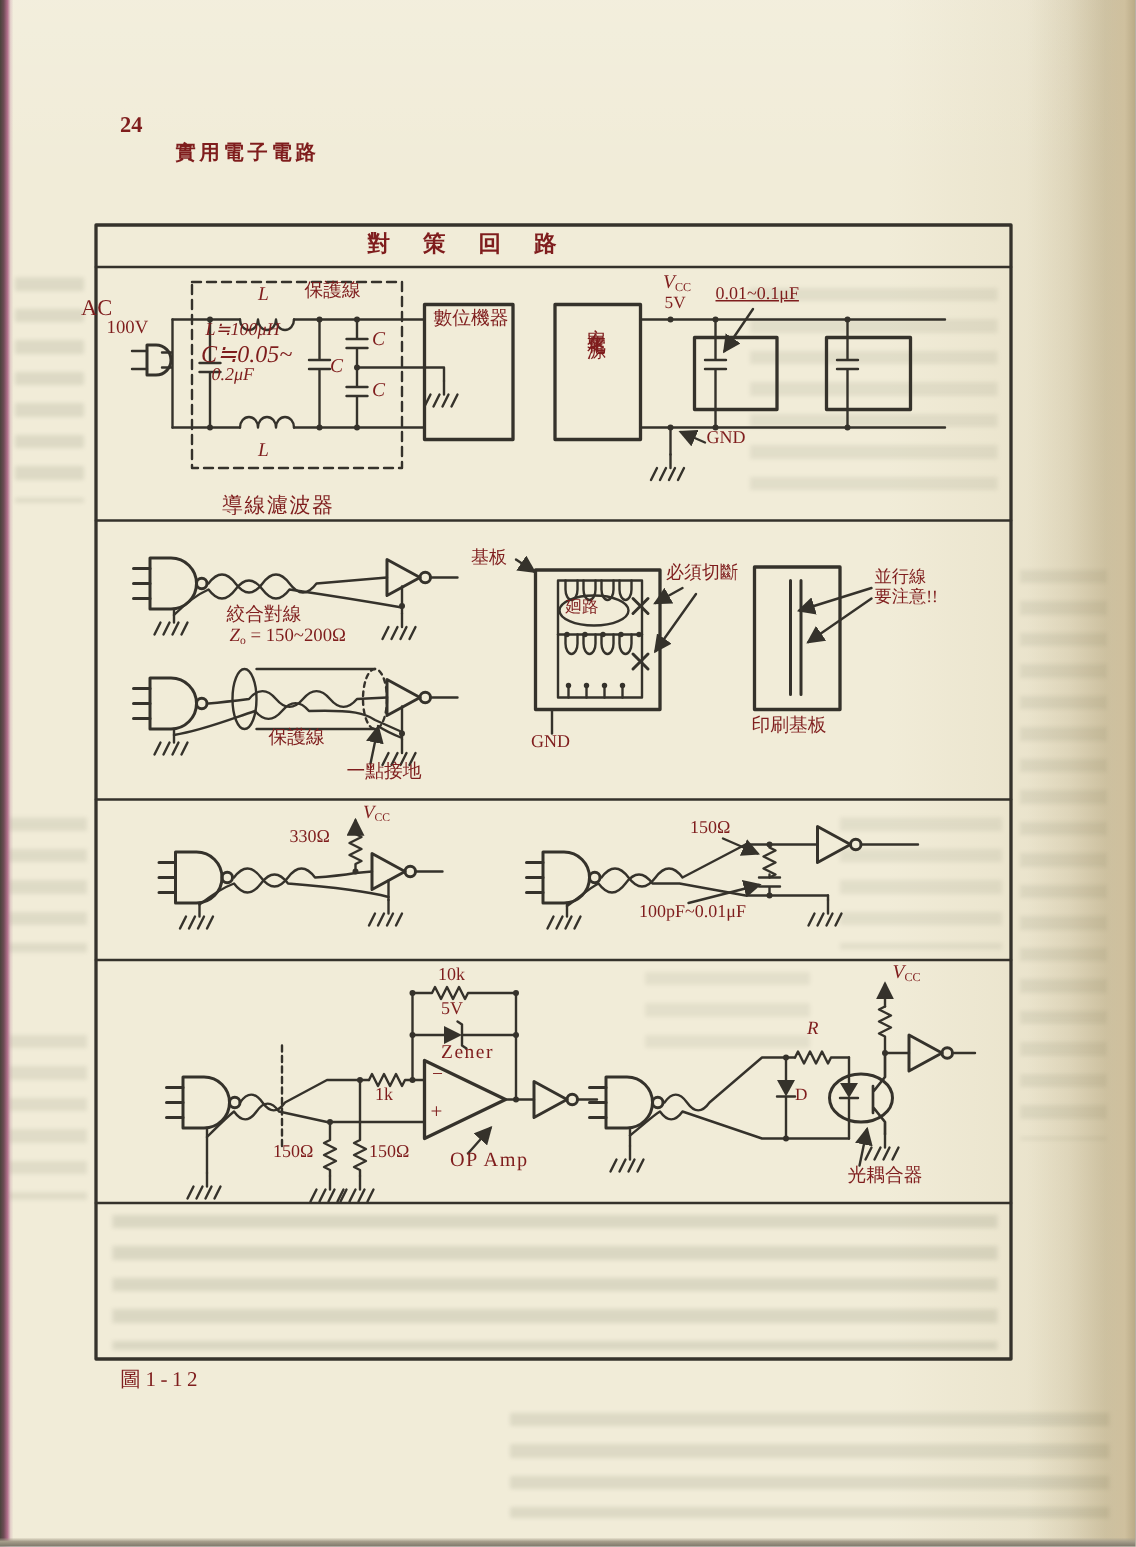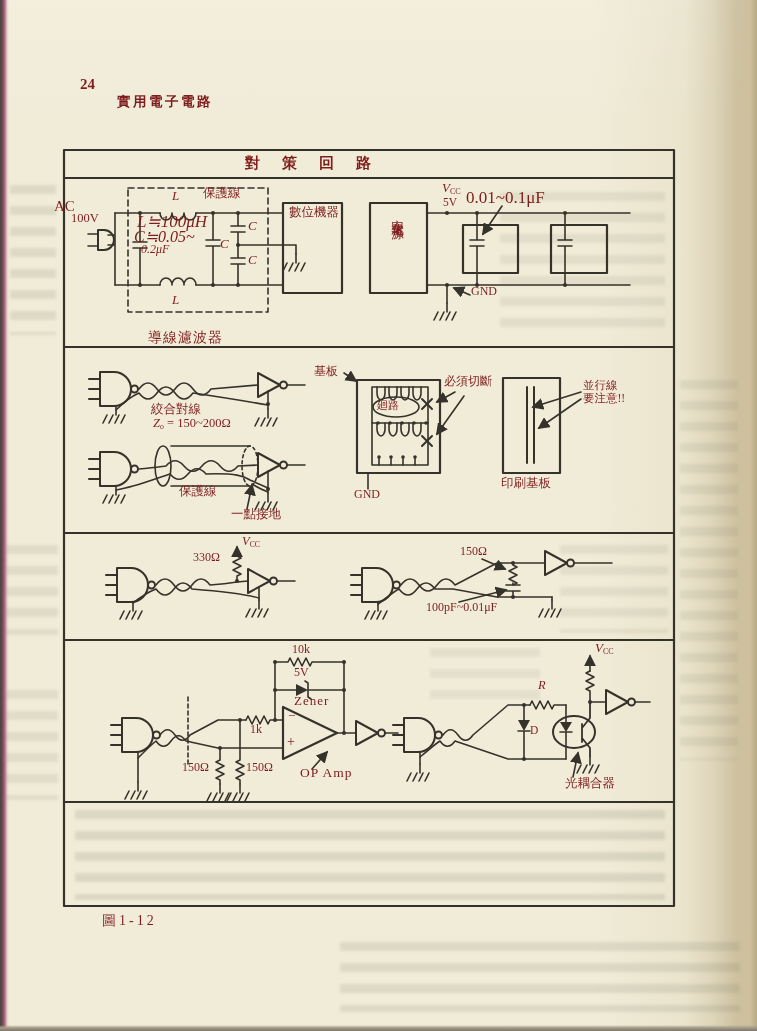--- a/index.html
+++ b/index.html
@@ -272,33 +272,33 @@
   </svg>
 
   <div class="lb" style="left:80px;top:76px;font-size:15px;font-weight:bold;">24</div>
   <div class="lb" style="left:117px;top:77px;font-size:13.5px;font-weight:bold;letter-spacing:2.5px;margin-top:18px;">實用電子電路</div>
   <div class="lb" style="left:245px;top:155px;font-size:15px;letter-spacing:22px;font-weight:bold;">對策回路</div>
 
   <div class="lb" style="left:54px;top:198px;font-size:15px;">AC</div>
   <div class="lb" style="left:71px;top:212px;font-size:12.5px;">100V</div>
   <div class="lb" style="left:203px;top:187px;font-size:12.5px;">保護線</div>
   <div class="lb it" style="left:172px;top:189px;font-size:13px;">L</div>
-  <div class="lb it" style="left:137px;top:213px;font-size:17px;text-align:center;">L≒100μH</div>
+  <div class="lb it" style="left:137px;top:213px;font-size:12px;text-align:center;">L≒100μH</div>
   <div class="lb it" style="left:134px;top:228px;font-size:16px;text-align:center;">C≒0.05~</div>
   <div class="lb it" style="left:141px;top:243px;font-size:12px;">0.2μF</div>
   <div class="lb it" style="left:220px;top:237px;font-size:13px;">C</div>
   <div class="lb it" style="left:248px;top:219px;font-size:13px;">C</div>
   <div class="lb it" style="left:248px;top:253px;font-size:13px;">C</div>
   <div class="lb it" style="left:172px;top:293px;font-size:13px;">L</div>
   <div class="lb" style="left:148px;top:316px;font-size:14px;letter-spacing:1px;margin-top:14px;">導線濾波器</div>
   <div class="lb" style="left:289px;top:206px;font-size:12.5px;">數位機器</div>
   <div class="lb vert" style="left:390px;top:209px;font-size:12.5px;height:82px;letter-spacing:2px;">安定化電源</div>
   <div class="lb" style="left:442px;top:181px;font-size:13px;"><span class="it">V</span><span class="sub">CC</span></div>
   <div class="lb" style="left:443px;top:196px;font-size:11.5px;">5V</div>
-  <div class="lb" style="left:466px;top:189px;font-size:17px;">0.01~0.1μF</div>
+  <div class="lb" style="left:477px;top:189px;font-size:12px;text-decoration:underline;">0.01~0.1μF</div>
   <div class="lb" style="left:471px;top:285px;font-size:12px;">GND</div>
 
   <div class="lb" style="left:151px;top:403px;font-size:12.5px;">絞合對線</div>
   <div class="lb" style="left:153px;top:417px;font-size:12.5px;"><span class="it">Z</span><span class="sub">o</span><span> = 150~200Ω</span></div>
   <div class="lb" style="left:179px;top:485px;font-size:12.5px;">保護線</div>
   <div class="lb" style="left:231px;top:508px;font-size:12.5px;">一點接地</div>
   <div class="lb" style="left:314px;top:365px;font-size:12px;">基板</div>
   <div class="lb" style="left:377px;top:400px;font-size:11px;">廻路</div>
   <div class="lb" style="left:444px;top:375px;font-size:12px;">必須切斷</div>
   <div class="lb" style="left:354px;top:488px;font-size:12px;">GND</div>
@@ -318,18 +318,18 @@
   <div class="lb" style="left:182px;top:761px;font-size:12px;">150Ω</div>
   <div class="lb" style="left:246px;top:761px;font-size:12px;">150Ω</div>
   <div class="lb" style="left:288px;top:709px;font-size:13px;">−</div>
   <div class="lb" style="left:287px;top:734px;font-size:14px;">+</div>
   <div class="lb" style="left:300px;top:766px;font-size:13.5px;letter-spacing:1px;">OP Amp</div>
   <div class="lb it" style="left:538px;top:679px;font-size:12.5px;">R</div>
   <div class="lb" style="left:530px;top:724px;font-size:11.5px;">D</div>
   <div class="lb" style="left:565px;top:777px;font-size:12.5px;">光耦合器</div>
   <div class="lb" style="left:595px;top:641px;font-size:13px;"><span class="it">V</span><span class="sub">CC</span></div>
 
-  <div class="lb" style="left:102px;top:913px;font-size:14px;letter-spacing:3px;">圖1-12</div>
+  <div class="lb" style="left:80px;top:913px;font-size:14px;letter-spacing:3px;">圖1-12</div>
 
   <div class="edge-right"></div>
   <div class="edge-left"></div>
   <div class="edge-bottom"></div>
 </div>
 
 </body></html>

